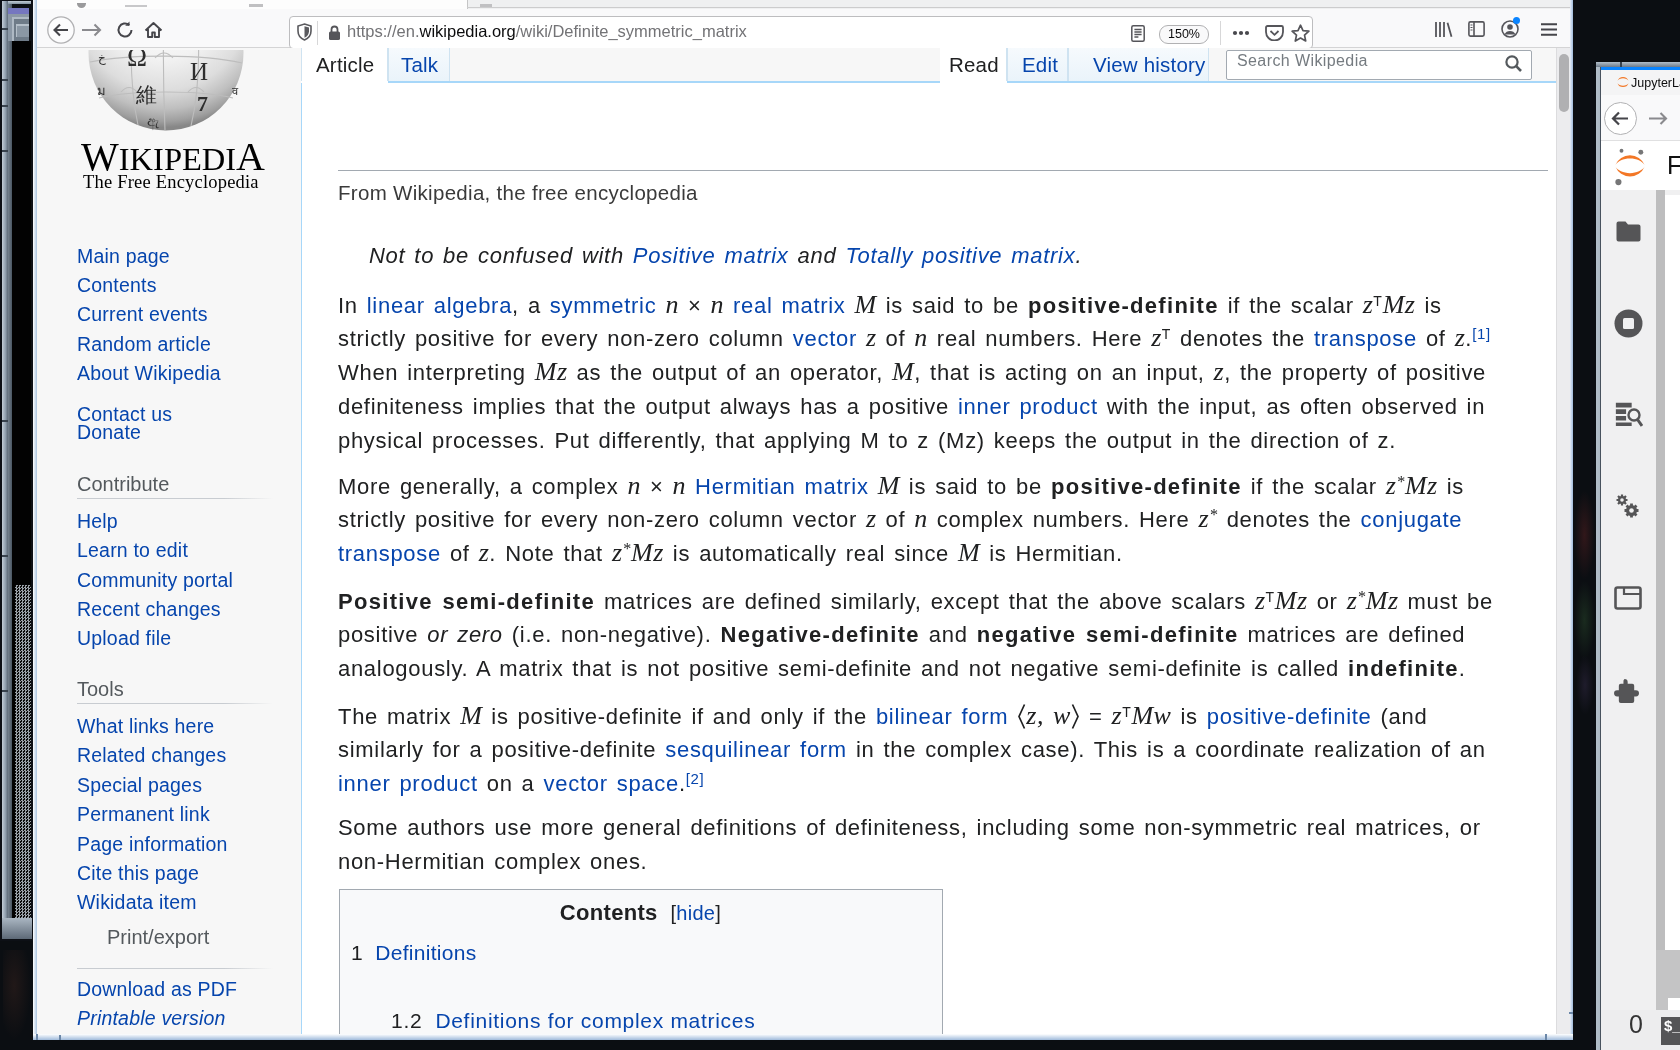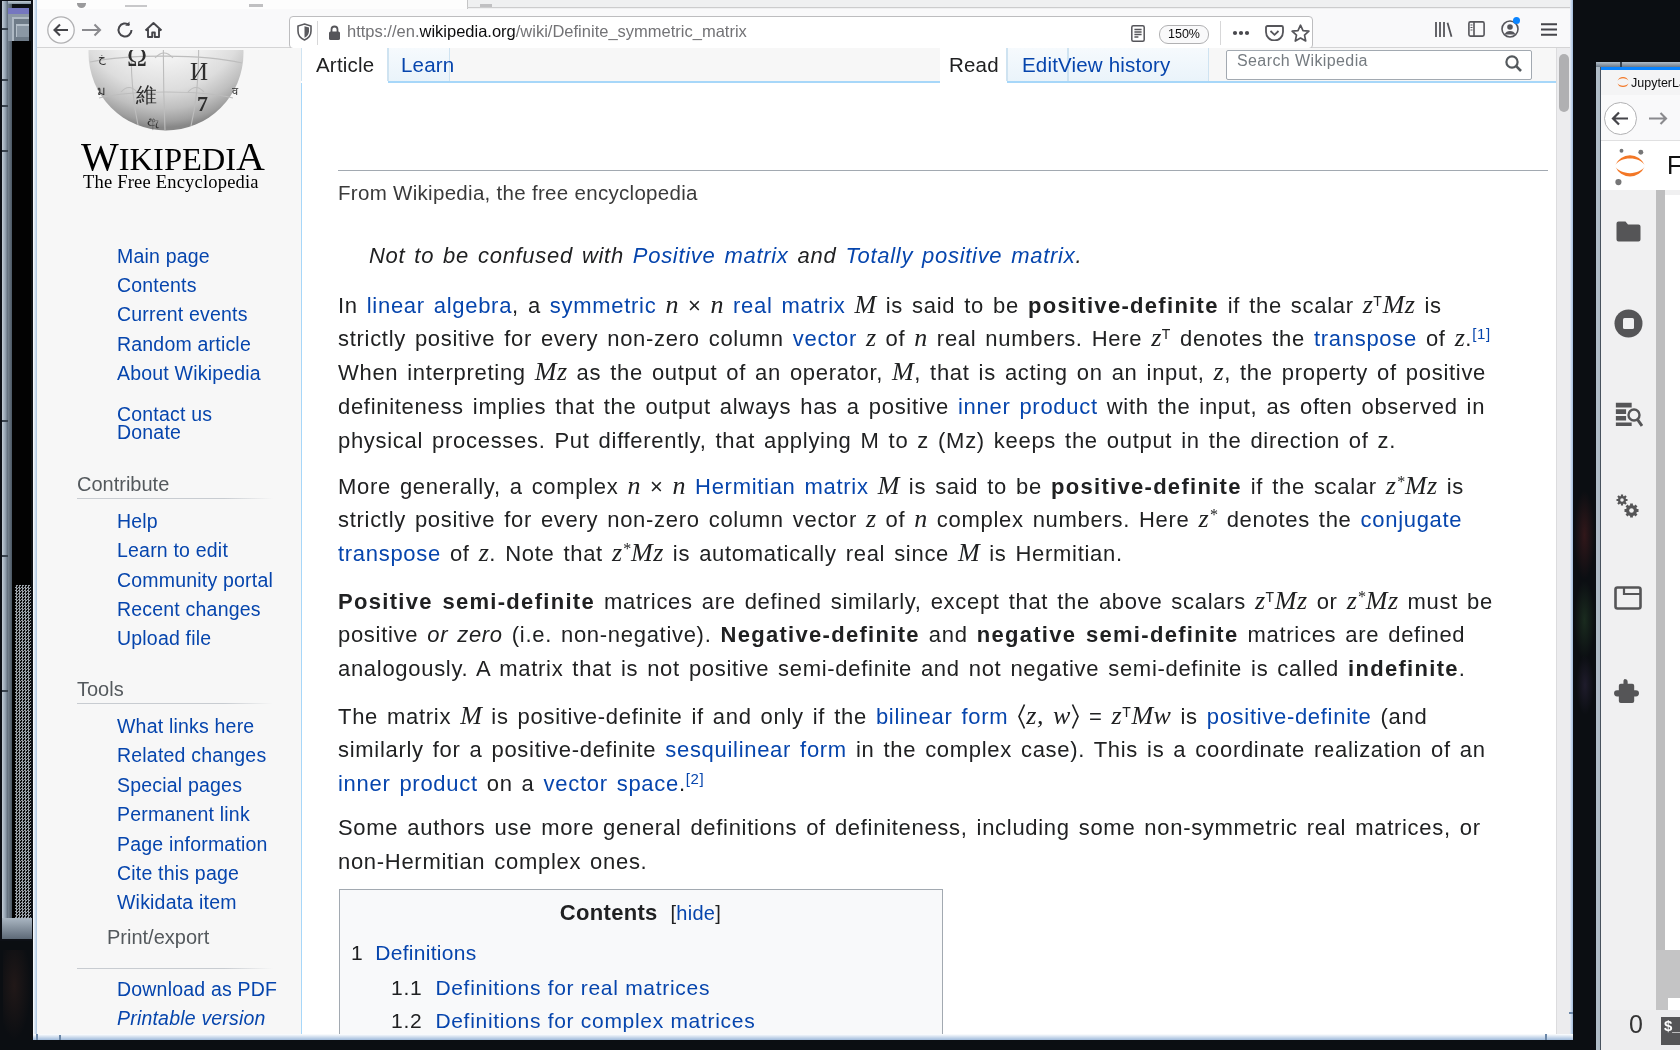--- a/index.html
+++ b/index.html
@@ -15,21 +15,21 @@
   #urlbar{position:absolute;left:256px;top:6.5px;width:1024px;height:33px;background:#fff;border:1px solid #bdbdbf;border-radius:4px;box-sizing:border-box;}
   #urltext{position:absolute;left:57px;top:5px;font-size:16.5px;color:#737376;white-space:nowrap;}
   #urltext b{color:#0c0c0d;font-weight:normal;}
   .zoompill{position:absolute;left:869px;top:8px;width:48px;height:17px;border:1px solid #b1b1b3;
     border-radius:9px;background:#f9f9fa;font-size:12.5px;color:#0c0c0d;text-align:center;line-height:17px;}
   #page{position:absolute;left:0;top:48px;width:1523px;height:989px;background:#f7f7f7;overflow:hidden;}
   #content{position:absolute;left:268px;top:35px;width:1255px;height:954px;background:#fff;border-left:1px solid #a7d7f9;box-sizing:border-box;}
   #pscroll{position:absolute;left:1523px;top:48px;width:14px;height:989px;background:#ececee;border-left:1px solid #dcdcde;box-sizing:border-box;}
   #pthumb{position:absolute;left:2px;top:6px;width:10px;height:58px;background:#b0b0b2;border-radius:5px;}
   a,.wlink{color:#0645ad;text-decoration:none;}
-  .sb{position:absolute;left:44px;font-size:19.5px;color:#0645ad;white-space:nowrap;letter-spacing:0.2px;margin-left:40px;}
+  .sb{position:absolute;left:44px;font-size:19.5px;color:#0645ad;white-space:nowrap;letter-spacing:0.2px;}
   .sbh{position:absolute;left:44px;font-size:20px;color:#54595d;white-space:nowrap;}
   .sbline{position:absolute;left:44px;width:196px;height:1px;background:linear-gradient(to right,#c8ccd1 75%,rgba(200,204,209,0));}
   .vtab{position:absolute;top:0;height:35px;box-sizing:border-box;background:linear-gradient(#f6fafd,#e9f3fa);border-left:1px solid #cfe3f1;border-right:1px solid #cfe3f1;}
   .vtab.act{background:#fff;}
   .tabtxt{position:absolute;top:4.5px;font-size:20.5px;white-space:nowrap;letter-spacing:0.2px;}
   #hdrline{position:absolute;left:268px;top:33px;width:1255px;height:2px;background:#a7d7f9;}
   #searchbox{position:absolute;left:1193px;top:2px;width:306px;height:30px;background:#fff;border:1px solid #a2a9b1;border-radius:2px;box-sizing:border-box;}
   .ttl{position:absolute;font-family:"Liberation Serif",serif;color:#000;white-space:nowrap;}
   .bp{position:absolute;left:305px;font-size:22px;line-height:33.75px;color:#202122;white-space:nowrap;letter-spacing:0.7px;word-spacing:2.2px;}
   .bp b{letter-spacing:1.3px;}
@@ -205,24 +205,24 @@
 
       <div class="vtab act" style="left:268px;width:87px;"></div>
       <div class="vtab" style="left:355px;width:62px;"></div>
       <div class="vtab act" style="left:907px;width:67px;border-left:none;"></div>
       <div class="vtab" style="left:974px;width:61px;"></div>
       <div class="vtab" style="left:1035px;width:141px;"></div>
       <div id="hdrline"></div>
       <div class="abs" style="left:268px;top:33px;width:87px;height:2px;background:#fff;"></div>
       <div class="abs" style="left:907px;top:33px;width:67px;height:2px;background:#fff;"></div>
       <div class="tabtxt" style="left:283px;color:#202122;">Article</div>
-      <div class="tabtxt" style="left:368px;color:#0645ad;">Learn</div>
+      <div class="tabtxt" style="left:368px;color:#0645ad;">Talk</div>
       <div class="tabtxt" style="left:916px;color:#202122;">Read</div>
       <div class="tabtxt" style="left:989px;color:#0645ad;">Edit</div>
-      <div class="tabtxt" style="left:1025px;color:#0645ad;">View history</div>
+      <div class="tabtxt" style="left:1060px;color:#0645ad;">View history</div>
       <div id="searchbox"></div>
       <div class="abs" style="left:1204px;top:4px;font-size:16px;color:#757b80;letter-spacing:0.4px;">Search Wikipedia</div>
       <svg class="abs" style="left:1471px;top:6px;" width="19" height="19" viewBox="0 0 19 19">
         <circle cx="8" cy="8" r="5.6" fill="none" stroke="#54595d" stroke-width="2.2"></circle>
         <path d="M12.2 12.2 17 17" stroke="#54595d" stroke-width="2.6"></path>
       </svg>
 
       <div class="abs" style="left:305px;top:122px;width:1210px;height:1px;background:#a2a9b1;"></div>
       <div class="abs" style="left:305px;top:133px;font-size:20.5px;color:#3a3a3a;letter-spacing:0.3px;">From Wikipedia, the free encyclopedia</div>
 
@@ -245,21 +245,20 @@
             <path d="M1.5 1.5 7 13.5 1.5 25.5" stroke="#202122" stroke-width="1.7" fill="none"></path>
           </svg> = <span class="m">z</span><span class="msup">T</span><span class="m">Mw</span> is <a>positive-definite</a> (and<br>
 similarly for a positive-definite <a>sesquilinear form</a> in the complex case). This is a coordinate realization of an<br>
 <a>inner product</a> on a <a>vector space</a>.<span class="ref">[2]</span></div>
       <div class="bp" style="top:763px;">Some authors use more general definitions of definiteness, including some non-symmetric real matrices, or<br>
 non-Hermitian complex ones.</div>
 
       <div class="abs" style="left:305.5px;top:841px;width:604px;height:200px;background:#f8f9fa;border:1px solid #a2a9b1;box-sizing:border-box;"></div>
       <div class="abs" style="left:305.5px;top:852px;width:604px;text-align:center;font-size:22px;color:#202122;letter-spacing:0.3px;"><b>Contents</b>&nbsp; <span style="font-size:20px;">[<a>hide</a>]</span></div>
       <div class="abs" style="left:318px;top:893px;font-size:21px;color:#202122;letter-spacing:0.3px;">1&nbsp; <a>Definitions</a></div>
-      <div class="abs" style="left:358px;top:928px;font-size:21px;color:#202122;letter-spacing:0.7px;">1.1&nbsp; <a>Definitions for real matrices</a></div>
       <div class="abs" style="left:358px;top:961px;font-size:21px;color:#202122;letter-spacing:0.7px;">1.2&nbsp; <a>Definitions for complex matrices</a></div>
     </div>
     <div id="pscroll">
         <div id="pthumb"></div>
       </div>
   </div>
   <div class="ffb" style="left:33px;top:0;width:3.5px;height:1040px;"></div>
   <div class="ffb" style="left:1569.5px;top:0;width:3.5px;height:1040px;background:linear-gradient(to right,#e7eef8,#9fbadb);"></div>
   <div class="ffb" style="left:33px;top:1034px;width:1540px;height:6px;background:linear-gradient(to bottom,#ffffff,#9fbadb);"></div>
   <div class="abs" style="left:36px;top:1034px;width:2px;height:6px;background:#6b87a8;z-index:61;"></div>

